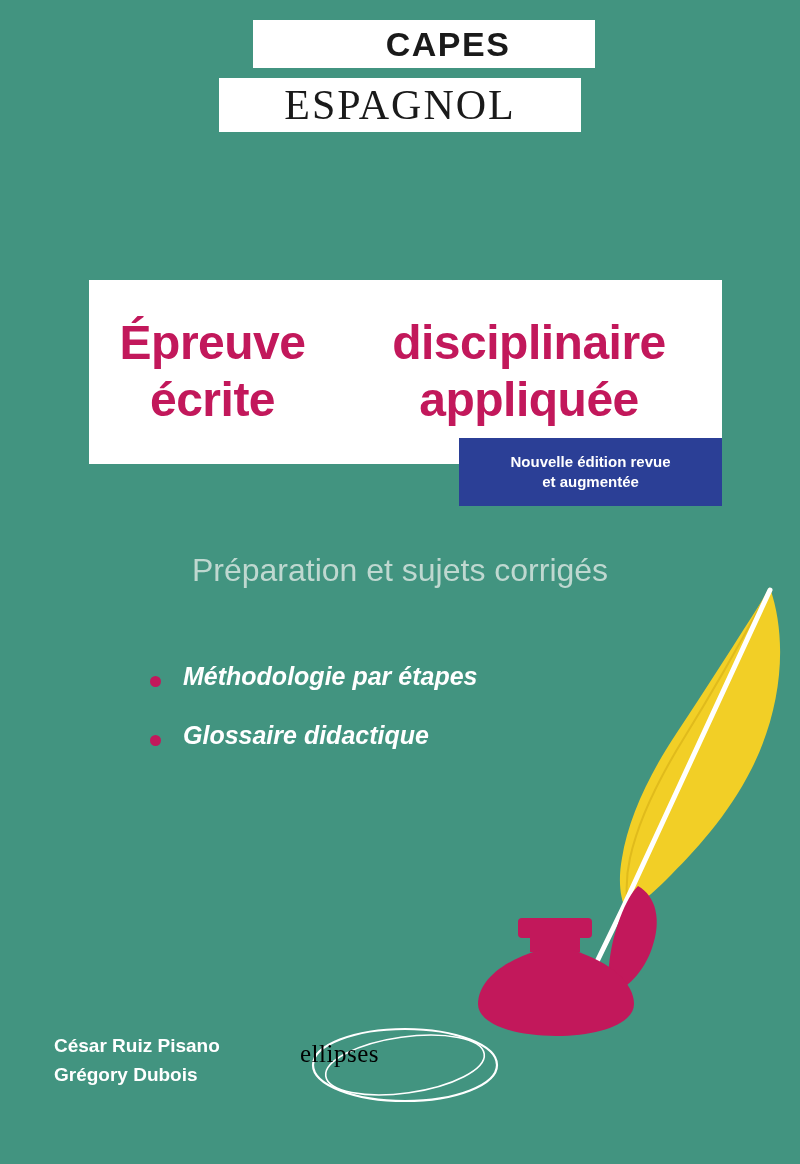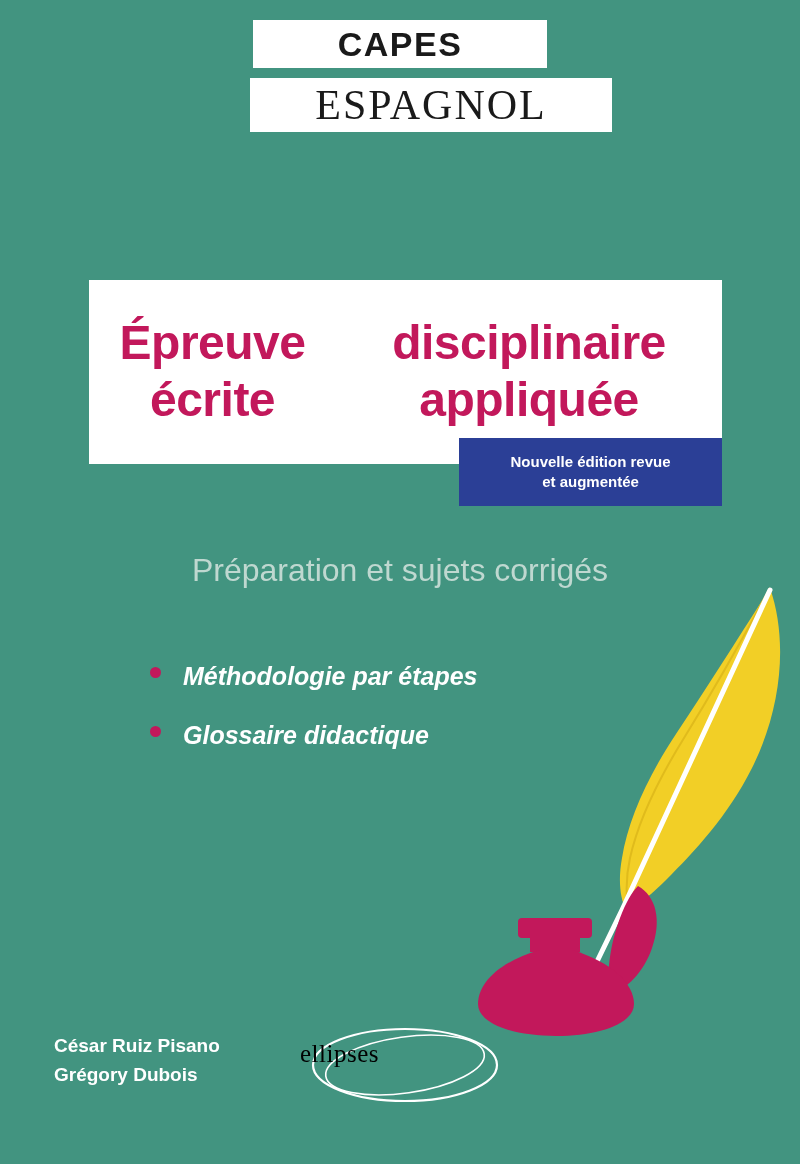--- a/index.html
+++ b/index.html
@@ -24,40 +24,40 @@
   .banner-capes {
     position: absolute;
     left: 253px;
     top: 20px;
     width: 294px;
     height: 48px;
     background: #ffffff;
     display: flex;
     align-items: center;
     justify-content: center;
+    padding-left: 48px;
   }
   .banner-capes .txt {
     font-size: 34px;
     font-weight: bold;
     letter-spacing: 1.5px;
     color: #1a1a1a;
     font-family: "Liberation Sans", sans-serif;
   }
 
   .banner-espagnol {
     position: absolute;
     left: 219px;
     top: 78px;
     width: 362px;
     height: 54px;
     background: #ffffff;
     display: flex;
     align-items: center;
     justify-content: center;
-    margin-left: 31px;
   }
   .banner-espagnol .txt {
     font-size: 42px;
     letter-spacing: 2px;
     color: #1a1a1a;
     font-family: "Liberation Serif", serif;
   }
 
   
   .title-block {
@@ -118,21 +118,21 @@
 
   
   .bullets {
     position: absolute;
     left: 150px;
     top: 662px;
     width: 430px;
   }
   .bullet-item {
     display: flex;
-    align-items: center;
+    align-items: flex-end;
     margin-bottom: 30px;
   }
   .bullet-dot {
     width: 11px;
     height: 11px;
     border-radius: 50%;
     background: #c2185b;
     flex: 0 0 auto;
     margin-right: 22px;
     position: relative;

